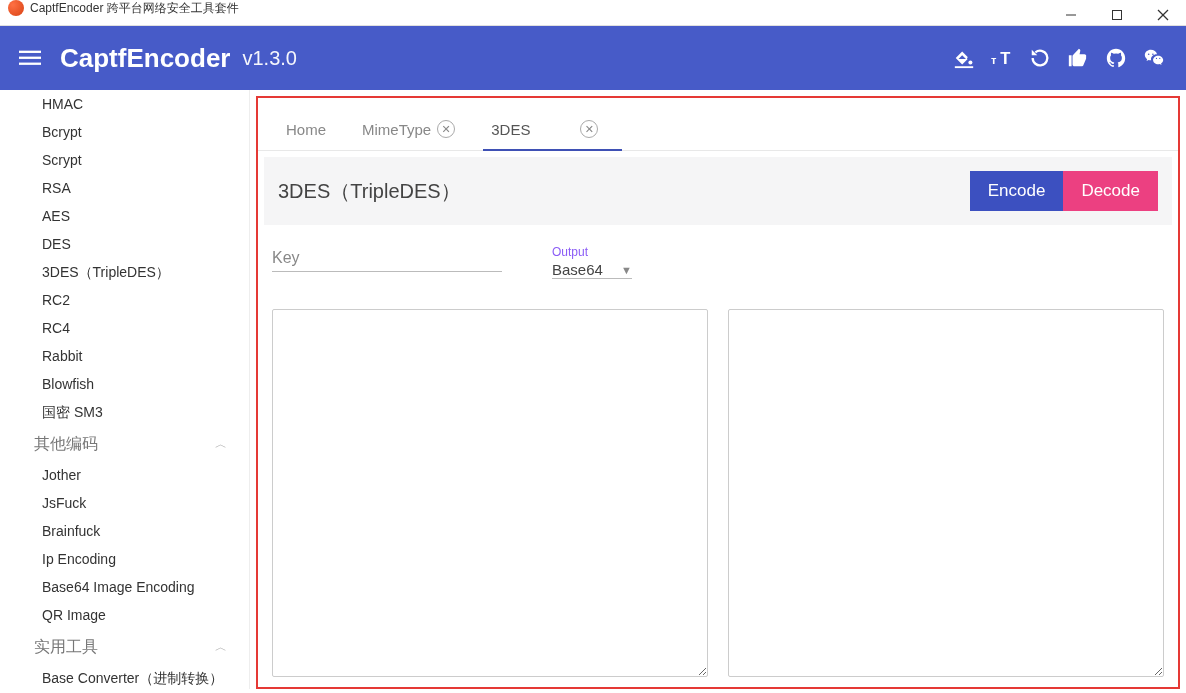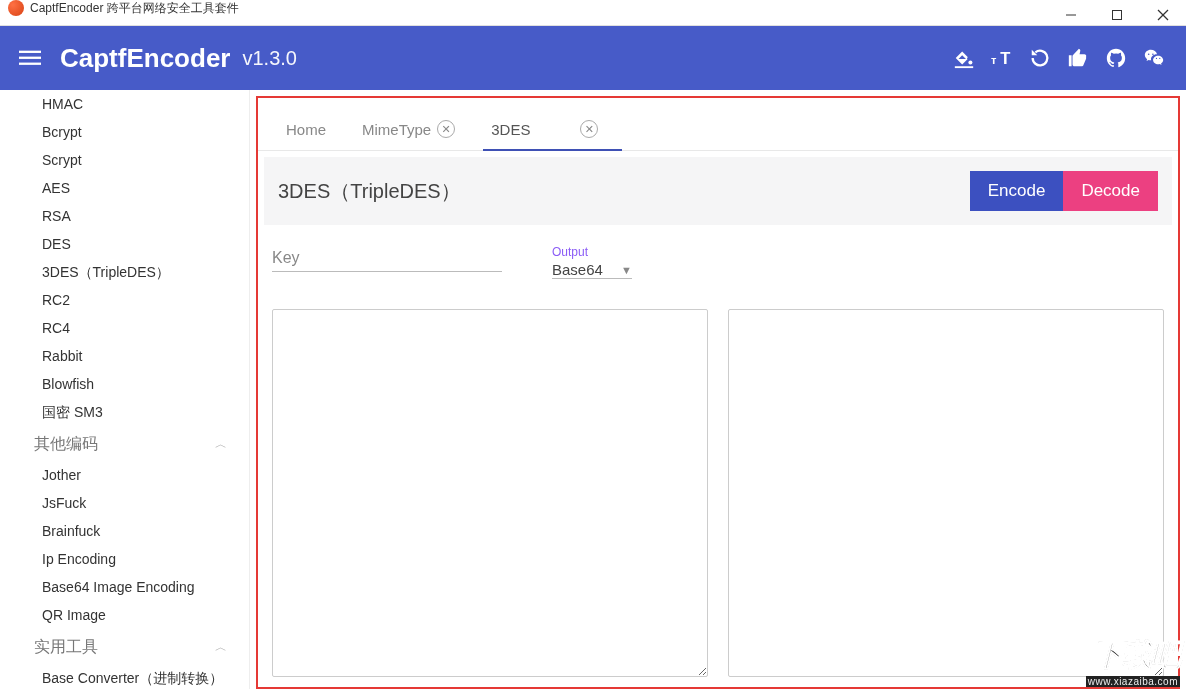--- a/index.html
+++ b/index.html
@@ -129,22 +129,22 @@
       </div>
   </div>
 </div>
 
 <div class="body-wrap">
   <div class="sidebar">
     <div id="g1">
         <div class="sidebar-item">HMAC</div>
         <div class="sidebar-item">Bcrypt</div>
         <div class="sidebar-item">Scrypt</div>
+        <div class="sidebar-item">RSA</div>
         <div class="sidebar-item">AES</div>
-        <div class="sidebar-item">RSA</div>
         <div class="sidebar-item">DES</div>
         <div class="sidebar-item">3DES（TripleDES）</div>
         <div class="sidebar-item">RC2</div>
         <div class="sidebar-item">RC4</div>
         <div class="sidebar-item">Rabbit</div>
         <div class="sidebar-item">Blowfish</div>
         <div class="sidebar-item">国密 SM3</div>
       </div>
     <div class="sidebar-header">
         <span>其他编码</span>
@@ -197,18 +197,14 @@
             <span class="select-val">Base64</span>
             <span class="select-caret">▼</span>
           </div>
         </div>
       </div>
       <div class="io-row">
         <textarea class="io-box" style=""></textarea>
         <textarea class="io-box" style=""></textarea>
       </div>
     </div>
-    <div class="watermark">
-      <div class="wm-big">下载吧</div>
-      <div class="wm-small">www.xiazaiba.com</div>
-    </div>
   </div>
 </div>
 
 </body></html>

